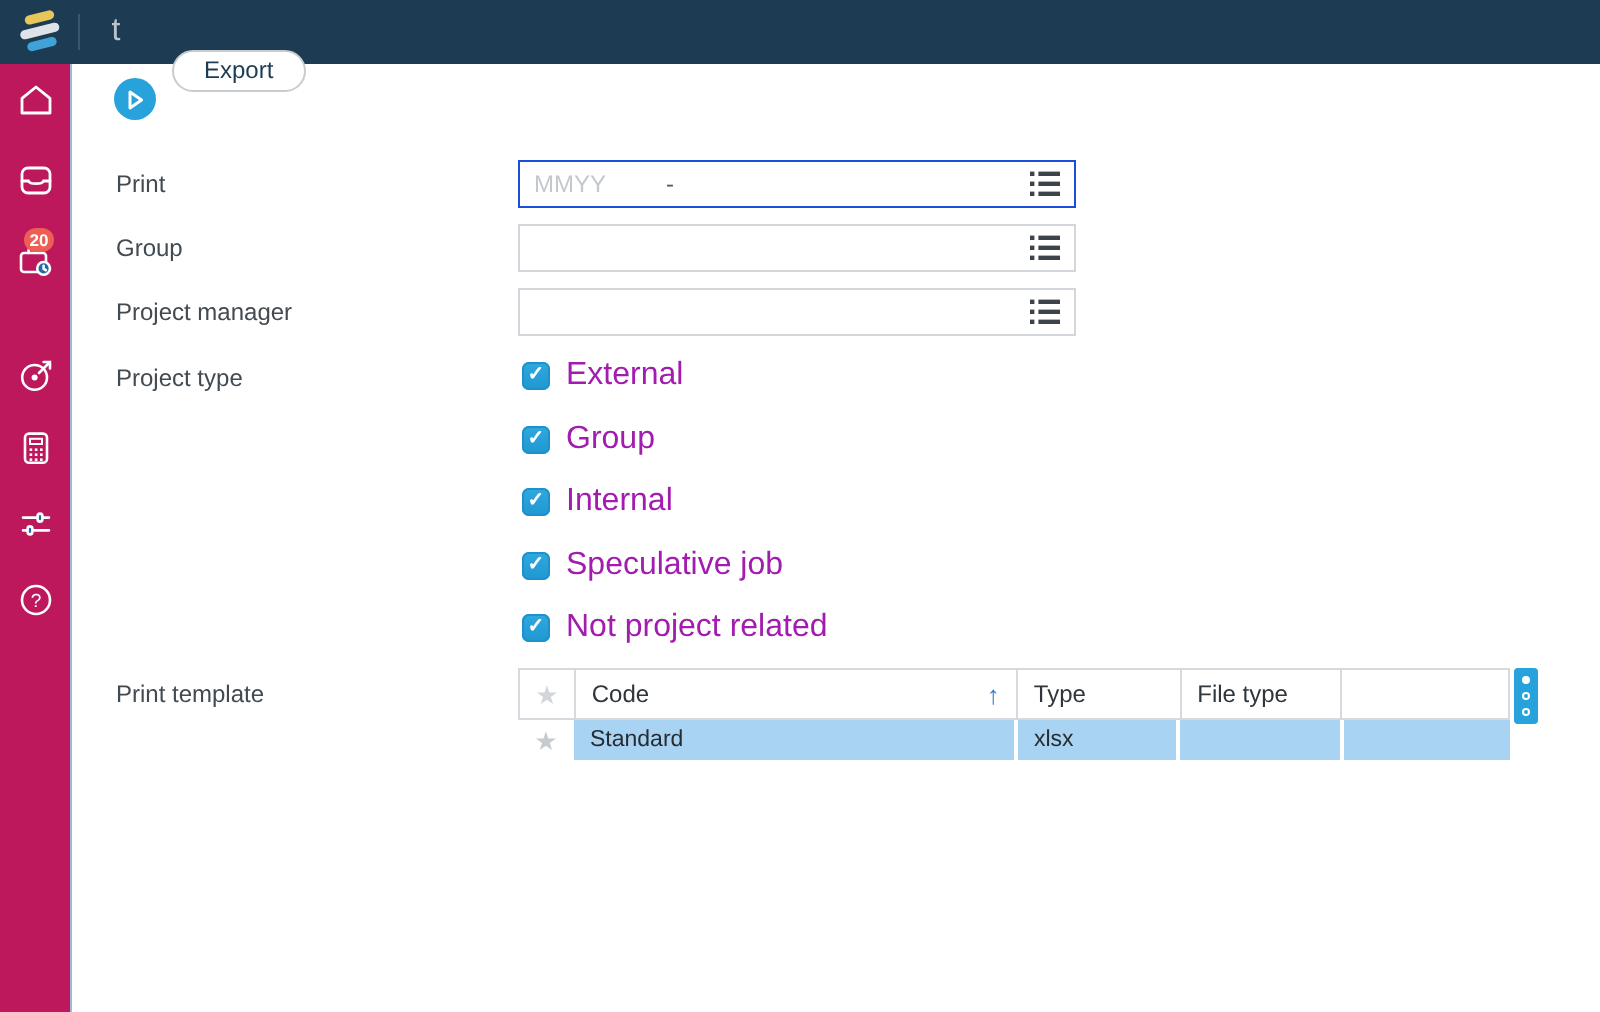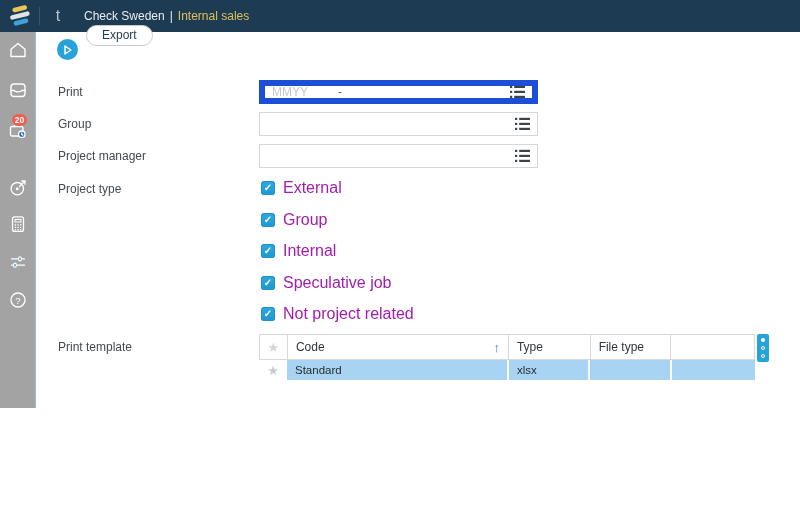--- a/index.html
+++ b/index.html
@@ -10,34 +10,34 @@
   .topbar { position:absolute; left:0; top:0; width:800px; height:32px; background:#1d3b52; display:flex; align-items:center; }
   .logo { position:absolute; left:6px; top:3px; width:28px; height:26px; }
   .topbar-divider { position:absolute; left:39px; top:7px; width:1px; height:18px; background:#3c566c; }
   .t-glyph { position:absolute; left:49px; top:4px; width:18px; text-align:center; color:#b9c3cb; font-size:16px; line-height:24px; }
   .title { position:absolute; left:84px; top:0; height:32px; display:flex; align-items:center; gap:5px; font-size:12px; }
   .title .primary { color:#e9edf1; }
   .title .sep { color:#e9edf1; }
   .title .secondary { color:#dfc05b; }
 
   
-  .sidebar { position:absolute; left:0; top:32px; width:36px; height:376px; background:#a3a3a3; border-right:1px solid #9db9d8; }
+  .sidebar { position:absolute; left:0; top:32px; width:36px; height:474px; background:#be185d; border-right:1px solid #9db9d8; }
   .side-item { position:absolute; left:0; width:36px; height:24px; display:flex; justify-content:center; align-items:center; cursor:pointer; }
   .side-item svg { display:block; }
   .badge { position:absolute; right:1px; top:-6px; min-width:15px; height:12px; background:#ed5f55; border-radius:7px; color:#fff; font-size:8.5px; font-weight:bold; line-height:12px; text-align:center; padding:0 2px; }
   .icon-wrap { position:relative; }
 
   
   .play-btn { position:absolute; left:57px; top:39px; width:21px; height:21px; border-radius:50%; background:#27a2da; display:flex; align-items:center; justify-content:center; cursor:pointer; }
   .export-btn { position:absolute; left:86px; top:25px; height:21px; padding:0 15px; border:1px solid #c7ccd1; border-radius:11px; background:#fff; color:#1d3b52; font-size:12px; line-height:19px; cursor:pointer; }
 
   
   .flabel { position:absolute; left:58px; font-size:12px; color:#424a52; }
   .field { position:absolute; left:259px; width:279px; height:24px; border:1px solid #d3d7db; background:#fff; display:flex; align-items:center; padding:0 7px; }
-  .field.focused { border:6px solid #1d4ed8; }
+  .field.focused { border:1px solid #1d4ed8; }
   .fin { border:none; outline:none; font-family:"Liberation Sans",sans-serif; font-size:12px; color:#333; background:transparent; min-width:0; }
   .fin::placeholder { color:#c3c9cf; }
   .fin.from { width:52px; }
   .fin.grow { flex:1; }
   .dash { color:#555c63; font-size:12px; margin:0 6px 0 14px; }
   .lookup { margin-left:auto; display:flex; align-items:center; cursor:pointer; }
 
   
   .cb-row { position:absolute; left:261px; height:15px; display:flex; align-items:center; gap:8px; cursor:pointer; }
   .cb { width:14px; height:14px; border-radius:3.5px; background:linear-gradient(#2fa9e0,#1f97d2); display:flex; align-items:center; justify-content:center; box-shadow:inset 0 0 0 1px #1e91cb; }
@@ -75,25 +75,20 @@
 <header class="topbar">
   <svg class="logo" viewBox="0 0 28 26">
     <g transform="rotate(-14 14 13)">
       <rect x="8" y="3.6" width="15" height="4.6" rx="2.3" fill="#e7c65a"></rect>
       <rect x="4" y="10.2" width="20" height="4.6" rx="2.3" fill="#dde3e8"></rect>
       <rect x="6" y="16.8" width="15" height="4.6" rx="2.3" fill="#3fa3d8"></rect>
     </g>
   </svg>
   <span class="topbar-divider"></span>
   <span class="t-glyph">t</span>
-  <div class="title">
-    <span class="primary">Check Sweden</span>
-    <span class="sep">|</span>
-    <span class="secondary">Internal sales</span>
-  </div>
 </header>
 
 <nav class="sidebar">
   <div class="side-item" style="top:6px">
     <svg width="20" height="20" viewBox="0 0 20 20" fill="none" stroke="#fff" stroke-width="1.4" stroke-linejoin="round">
       <polygon points="10,3.5 17,9.2 17,16.5 3,16.5 3,9.2"></polygon>
     </svg>
   </div>
   <div class="side-item" style="top:46px">
     <svg width="20" height="20" viewBox="0 0 20 20" fill="none" stroke="#fff" stroke-width="1.4" stroke-linecap="round">

